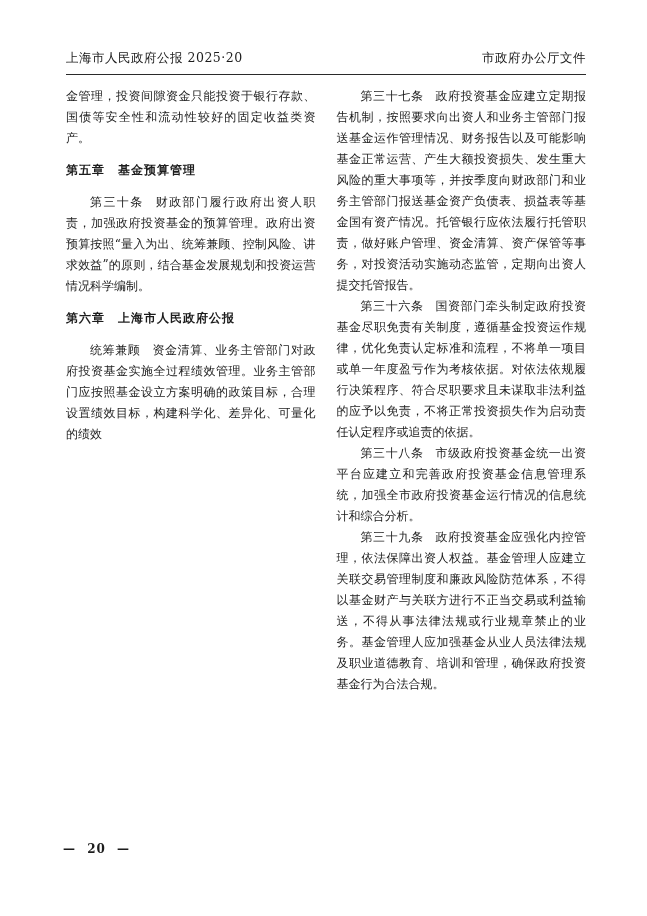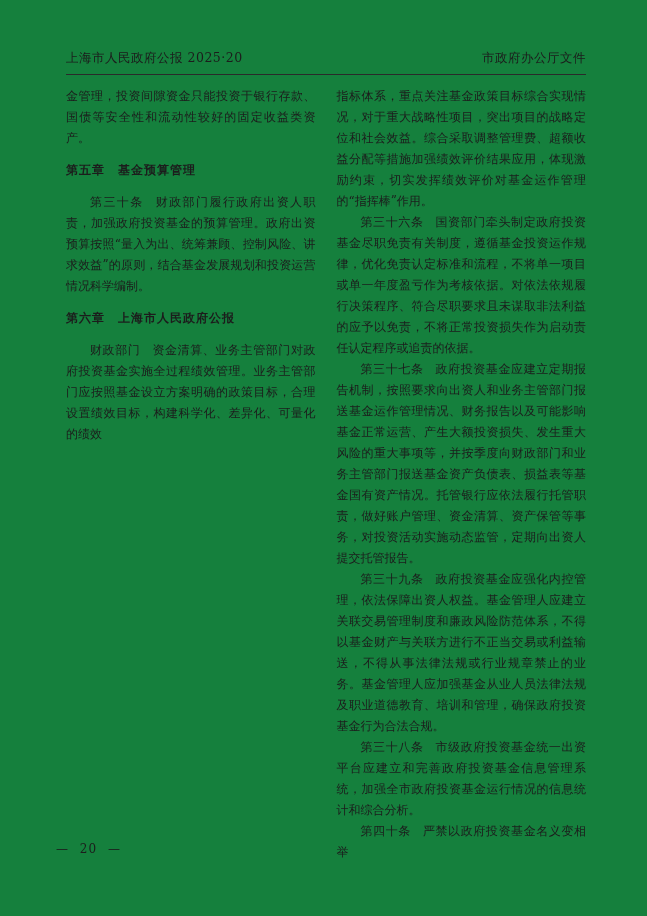--- a/index.html
+++ b/index.html
@@ -1,21 +1,21 @@
 <!DOCTYPE html>
 <html><head>
 <meta charset="utf-8">
 <style>
   html, body { margin: 0; padding: 0; background: #e8e8e8; }
   .page {
     position: relative;
     width: 647px;
     height: 916px;
     margin: 0 auto;
-    background: #15803d;
+    background: #ffffff;
     box-sizing: border-box;
     padding: 50px 61px 0 66px;
     font-family: "DejaVu Serif", "Liberation Serif", serif;
     color: #1c1c1c;
     overflow: hidden;
   }
   .header {
     display: flex;
     justify-content: space-between;
     align-items: baseline;
@@ -46,25 +46,26 @@
   .chapter {
     margin: 11px 0;
     font-size: 12px;
     font-weight: bold;
     text-align: left;
     text-indent: 0;
     letter-spacing: 1px;
   }
   .footer {
     position: absolute;
-    left: 56px;
+    left: 63px;
     bottom: 60px;
     font-size: 12px;
     letter-spacing: 1px;
     word-spacing: 6px;
+    font-weight: bold;
   }
 </style>
 </head>
 <body>
 
 <div class="page">
 
   <div class="header">
     <span>上海市人民政府公报 2025·20</span>
     <span>市政府办公厅文件</span>
@@ -79,34 +80,32 @@
       <h2 class="chapter">第五章　基金预算管理</h2>
 
       <p class="para"><span class="art-num">第三十条</span><span>财政部门履行政府出资人职责，加强政府投资基金的预算管理。政府出资预算按照“量入为出、统筹兼顾、控制风险、讲求效益”的原则，结合基金发展规划和投资运营情况科学编制。</span></p>
 
 
 
 
 
       <h2 class="chapter">第六章　上海市人民政府公报</h2>
 
-      <p class="para"><span class="art-num">财政部门</span><span>资金清算、业务主管部门对政府投资基金实施全过程绩效管理。业务主管部门应按照基金设立方案明确的政策目标，合理设置绩效目标，构建科学化、差异化、可量化的绩效</span></p>
+      <p class="para"><span class="art-num">统筹兼顾</span><span>资金清算、业务主管部门对政府投资基金实施全过程绩效管理。业务主管部门应按照基金设立方案明确的政策目标，合理设置绩效目标，构建科学化、差异化、可量化的绩效</span></p>
     </div>
 
     <div class="col">
-      <p class="para no-indent">指标体系，重点关注基金政策目标综合实现情况，对于重大战略性项目，突出项目的战略定位和社会效益。综合采取调整管理费、超额收益分配等措施加强绩效评价结果应用，体现激励约束，切实发挥绩效评价对基金运作管理的“指挥棒”作用。</p>
+
+      <p class="para"><span class="art-num">第三十七条</span><span>政府投资基金应建立定期报告机制，按照要求向出资人和业务主管部门报送基金运作管理情况、财务报告以及可能影响基金正常运营、产生大额投资损失、发生重大风险的重大事项等，并按季度向财政部门和业务主管部门报送基金资产负债表、损益表等基金国有资产情况。托管银行应依法履行托管职责，做好账户管理、资金清算、资产保管等事务，对投资活动实施动态监管，定期向出资人提交托管报告。</span></p>
 
       <p class="para"><span class="art-num">第三十六条</span><span>国资部门牵头制定政府投资基金尽职免责有关制度，遵循基金投资运作规律，优化免责认定标准和流程，不将单一项目或单一年度盈亏作为考核依据。对依法依规履行决策程序、符合尽职要求且未谋取非法利益的应予以免责，不将正常投资损失作为启动责任认定程序或追责的依据。</span></p>
 
-      <p class="para"><span class="art-num">第三十七条</span><span>政府投资基金应建立定期报告机制，按照要求向出资人和业务主管部门报送基金运作管理情况、财务报告以及可能影响基金正常运营、产生大额投资损失、发生重大风险的重大事项等，并按季度向财政部门和业务主管部门报送基金资产负债表、损益表等基金国有资产情况。托管银行应依法履行托管职责，做好账户管理、资金清算、资产保管等事务，对投资活动实施动态监管，定期向出资人提交托管报告。</span></p>
+      <p class="para"><span class="art-num">第三十八条</span><span>市级政府投资基金统一出资平台应建立和完善政府投资基金信息管理系统，加强全市政府投资基金运行情况的信息统计和综合分析。</span></p>
 
       <p class="para"><span class="art-num">第三十九条</span><span>政府投资基金应强化内控管理，依法保障出资人权益。基金管理人应建立关联交易管理制度和廉政风险防范体系，不得以基金财产与关联方进行不正当交易或利益输送，不得从事法律法规或行业规章禁止的业务。基金管理人应加强基金从业人员法律法规及职业道德教育、培训和管理，确保政府投资基金行为合法合规。</span></p>
 
-      <p class="para"><span class="art-num">第三十八条</span><span>市级政府投资基金统一出资平台应建立和完善政府投资基金信息管理系统，加强全市政府投资基金运行情况的信息统计和综合分析。</span></p>
-
-      <p class="para"><span class="art-num">第四十条</span><span>严禁以政府投资基金名义变相举</span></p>
     </div>
 
   </div>
 
   <div class="footer">— 20 —</div>
 
 </div>
 
 </body></html>

